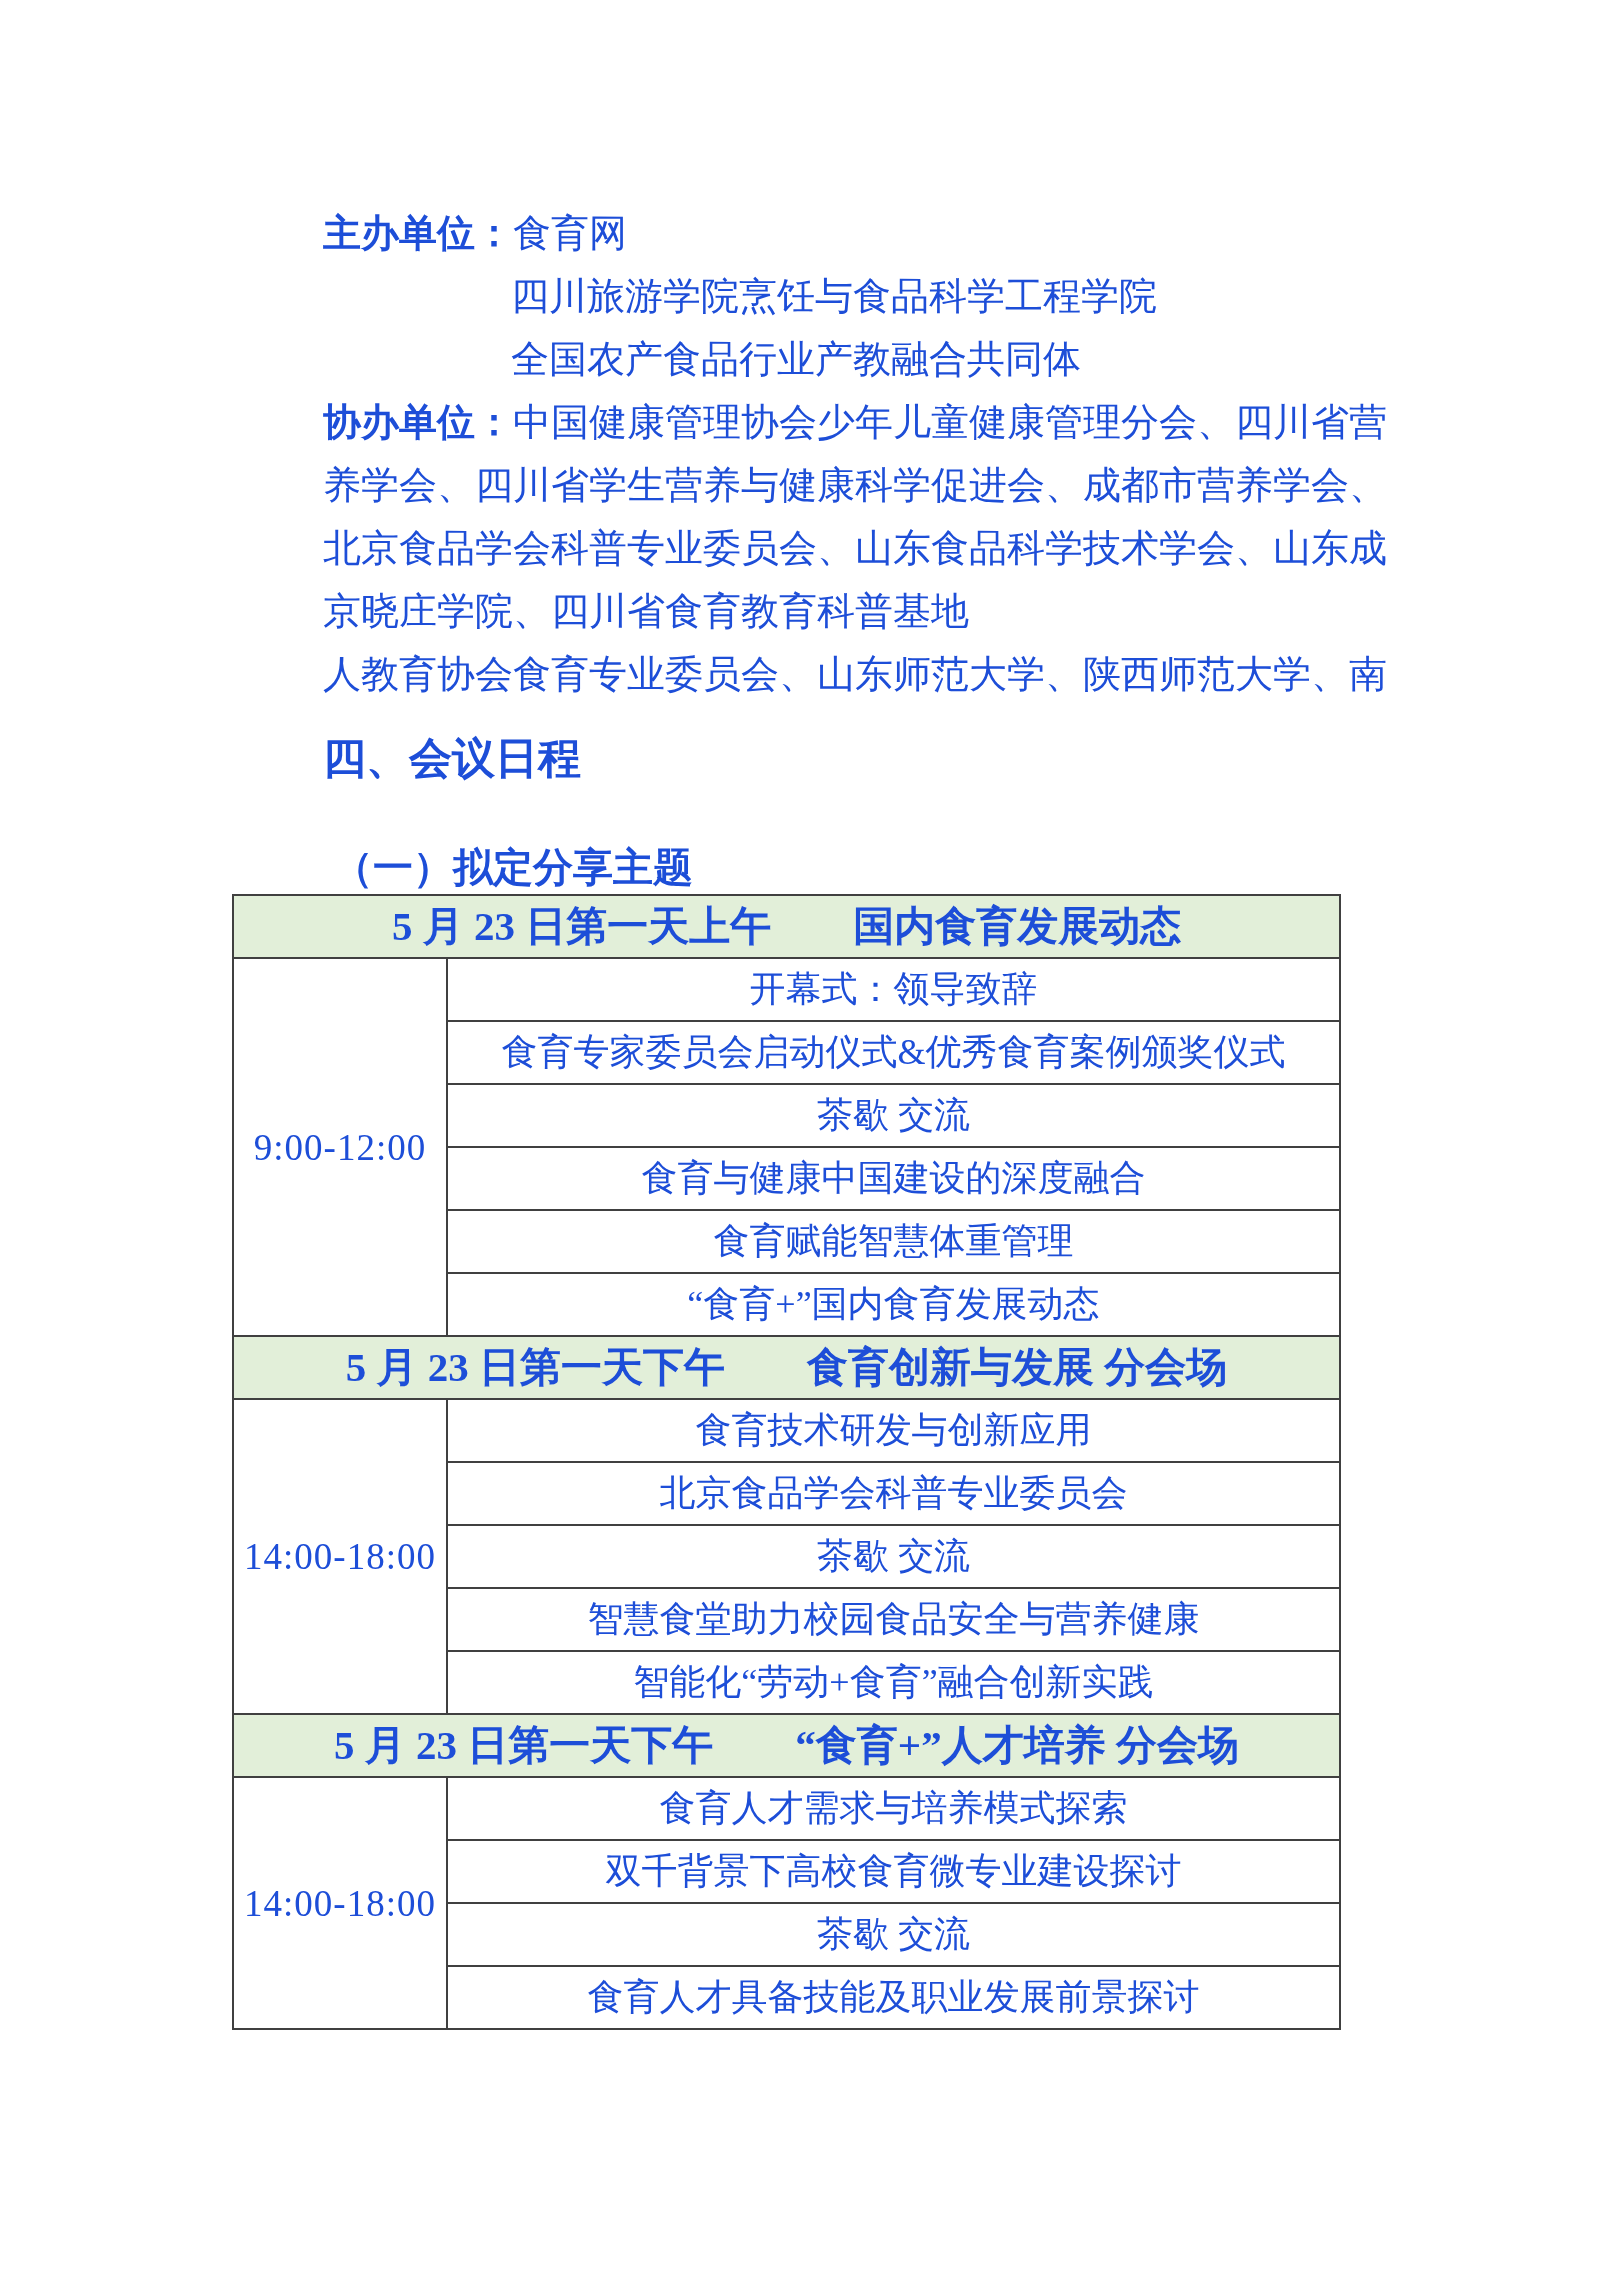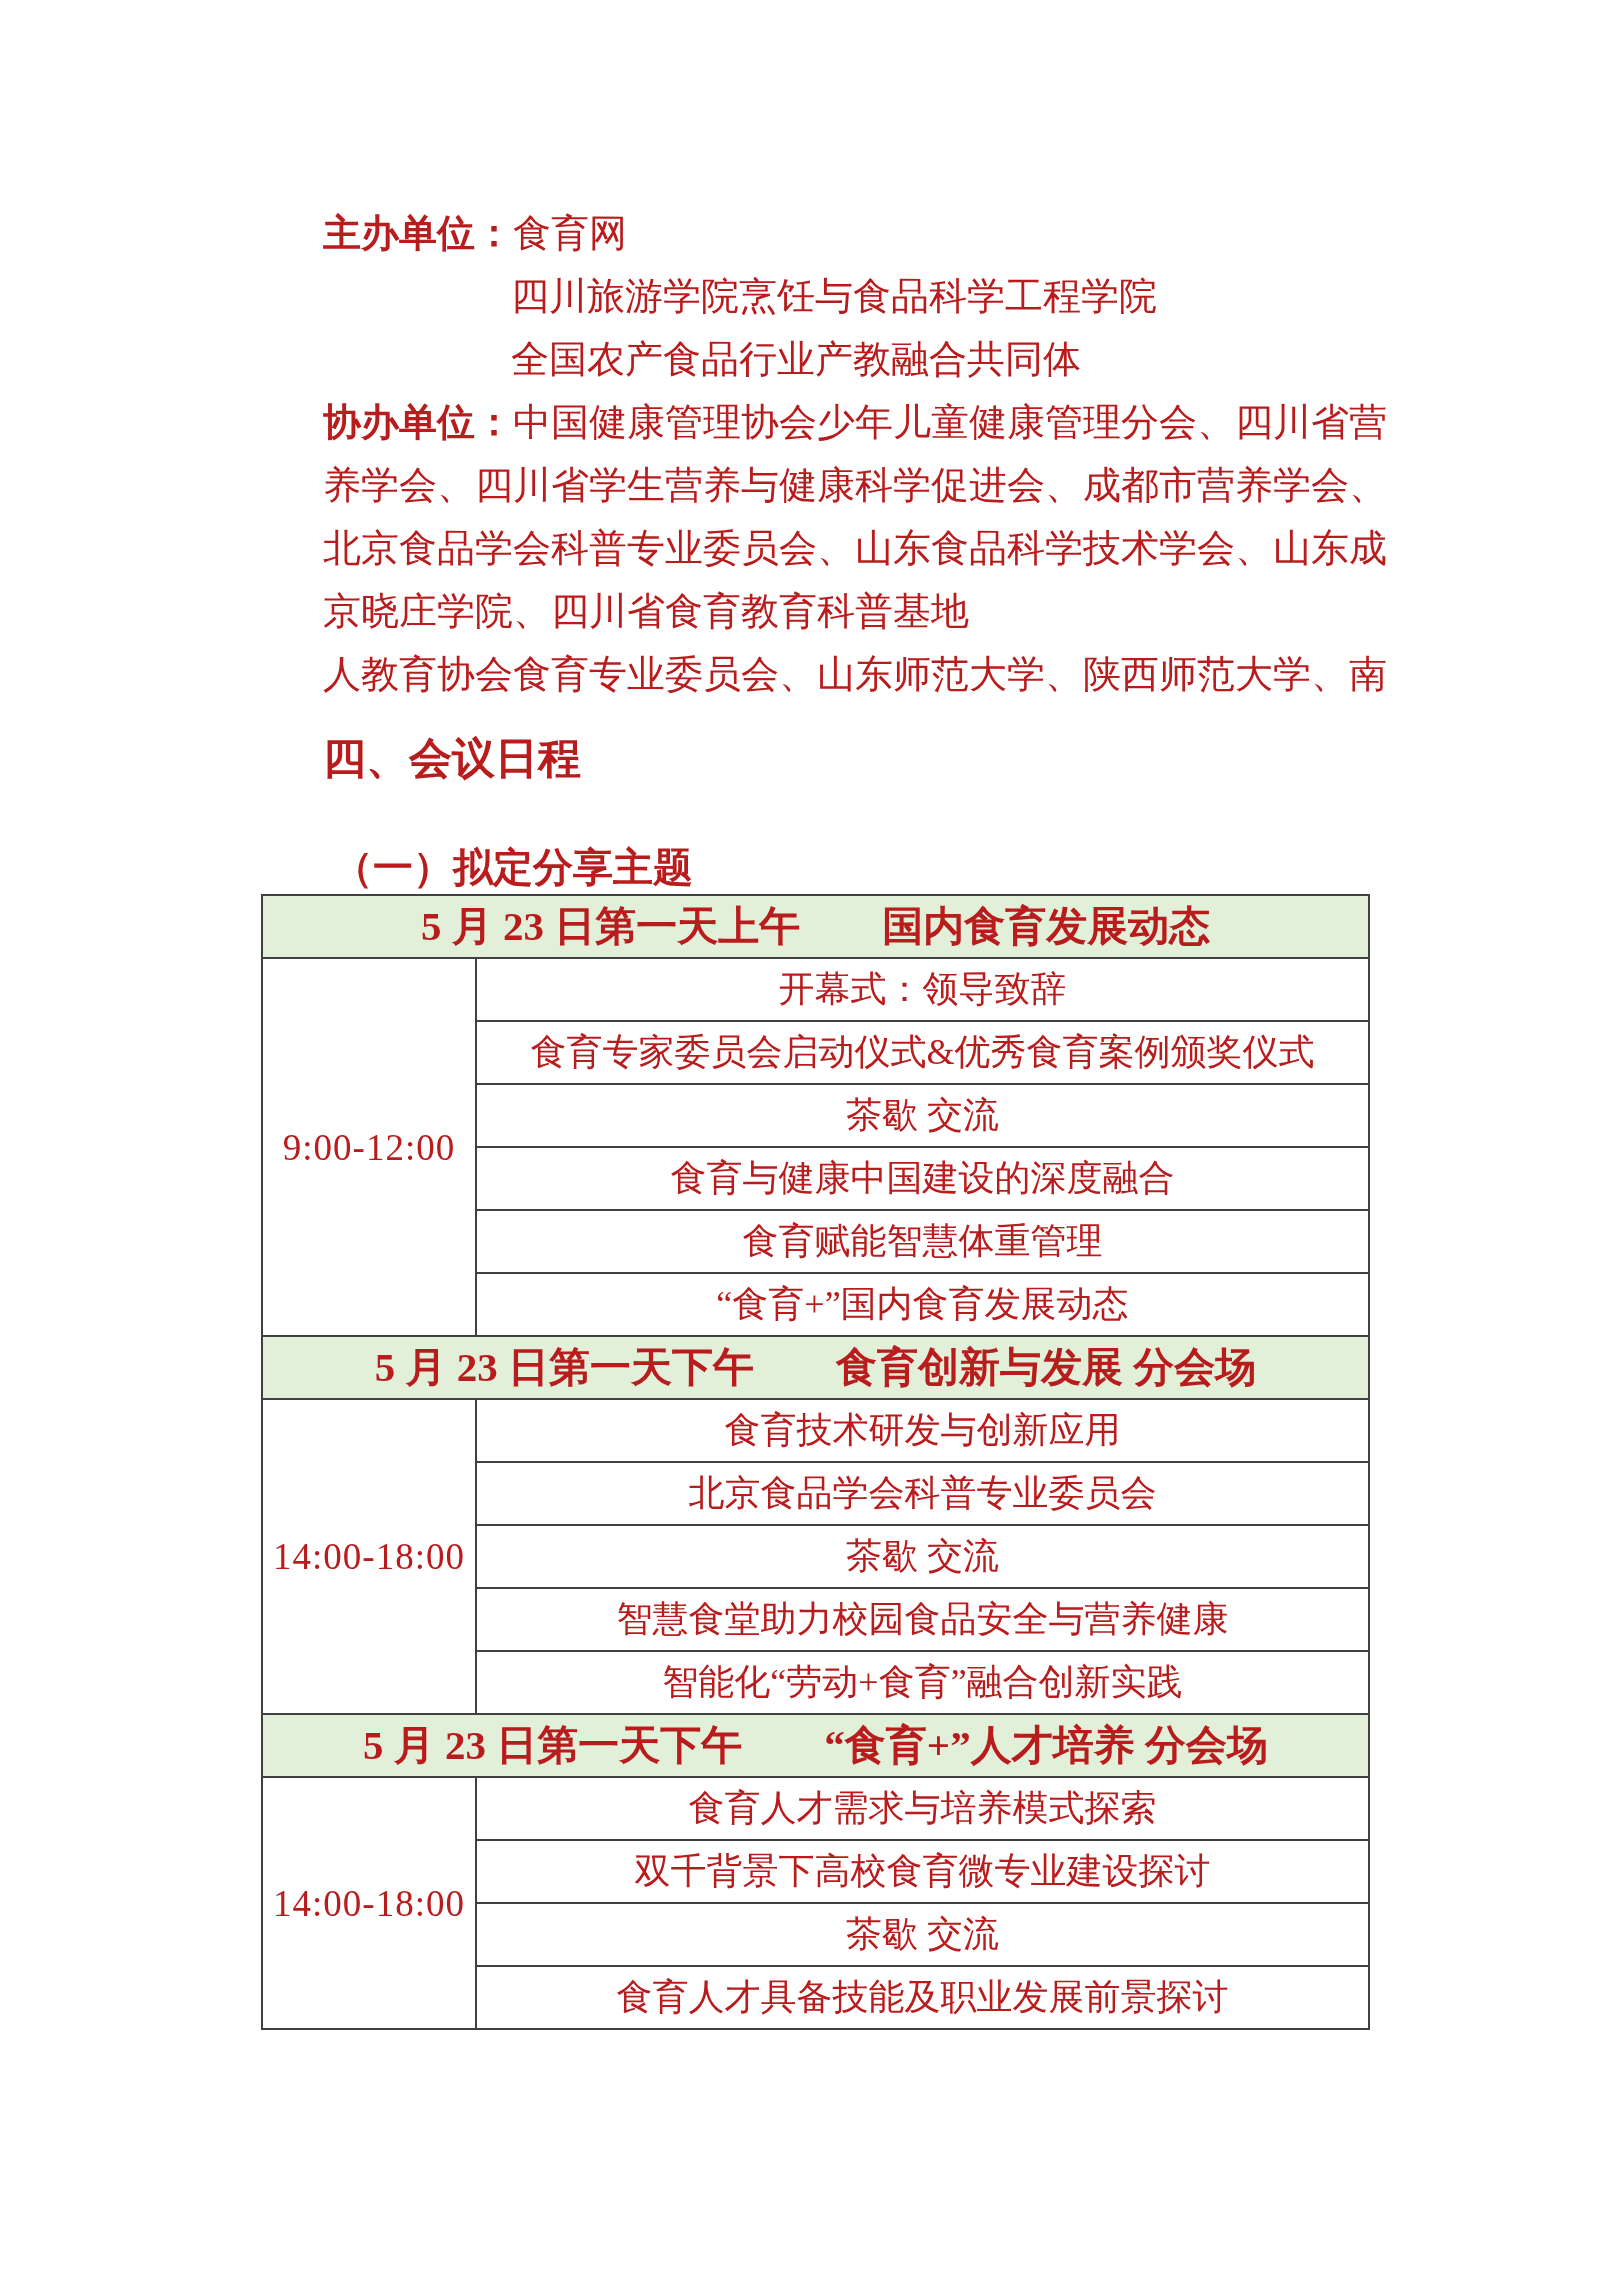--- a/index.html
+++ b/index.html
@@ -1,21 +1,21 @@
 <!DOCTYPE html>
 <html><head>
 <meta charset="utf-8">
 <style>
   html,body { margin:0; padding:0; }
   body { background:#ffffff; }
   .page {
     position:relative;
     width:1528px; height:2293px;
     background:#ffffff;
-    color:#b91c1c;
+    color:#1d4ed8;
     font-family:"Liberation Serif","DejaVu Serif",serif;
     overflow:hidden;
   }
   
   .orgs {
     position:absolute;
     left:323px; top:202px;
     width:1127px;
     font-size:38px;
     line-height:63px;
@@ -44,21 +44,20 @@
     line-height:45px;
     text-align:center;
   }
   
   table.agenda {
     position:absolute;
     left:232px; top:894px;
     width:1107px;
     border-collapse:collapse;
     table-layout:fixed;
-    margin-left:29px;
   }
   table.agenda td {
     border:2px solid #404040;
     border-top-width:2.9px;
     border-bottom-width:2.9px;
     height:61px;
     padding:0 5.9px;
     text-align:center;
     vertical-align:middle;
     overflow:hidden;

